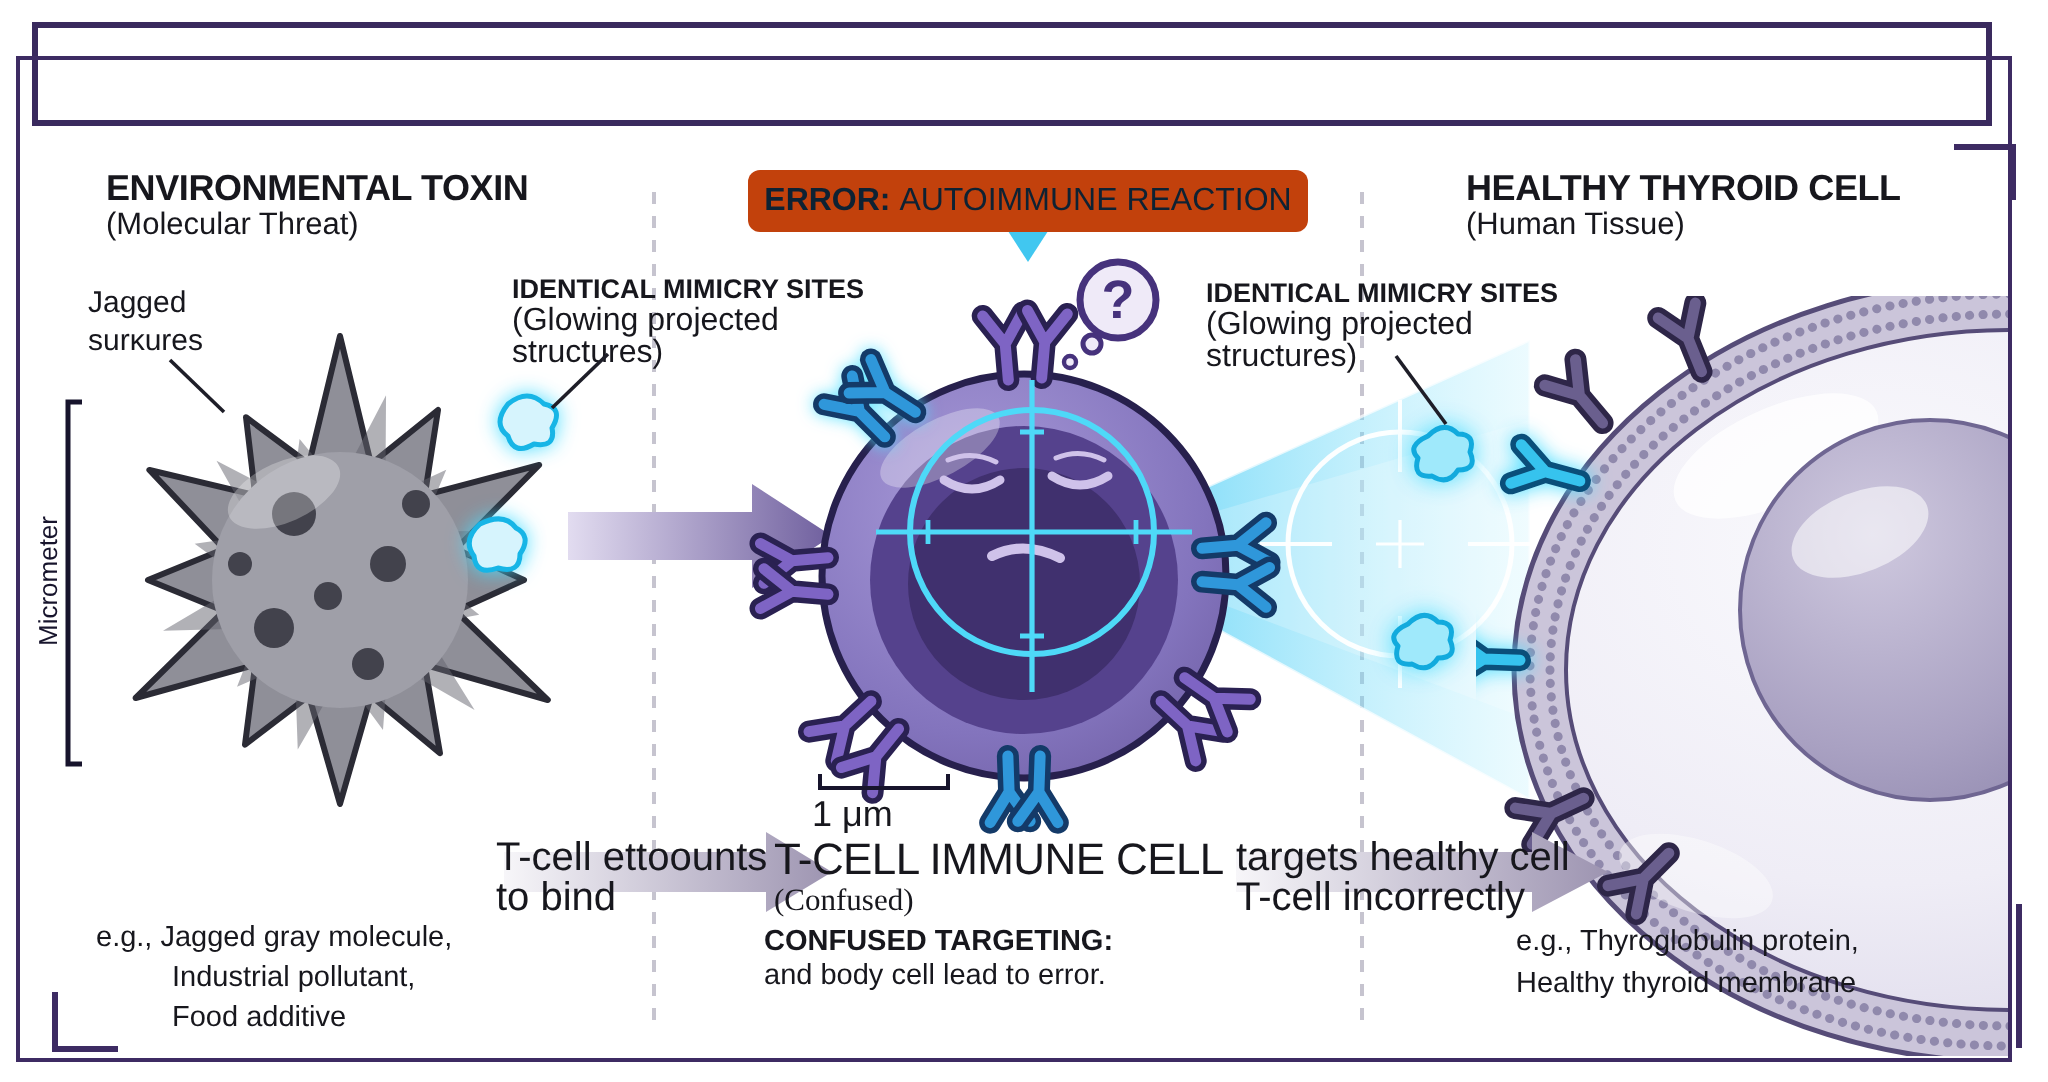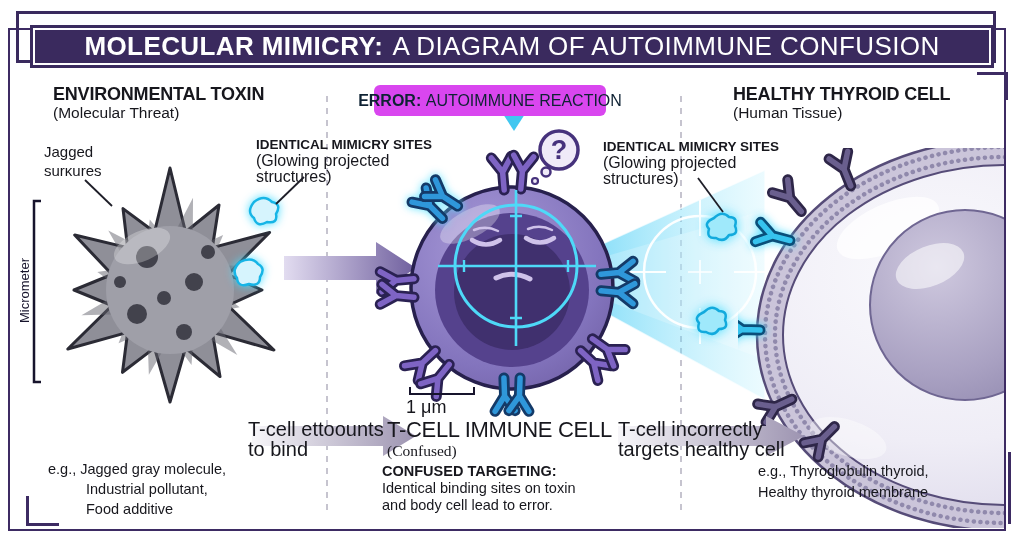--- a/index.html
+++ b/index.html
@@ -34,21 +34,21 @@
   .h1{font-size:18px;font-weight:700;letter-spacing:-.2px;}
   .h2{font-size:15.5px;}
   .lbl-bold{font-size:13.5px;font-weight:700;line-height:17px;}
   .lbl-sub{font-size:16px;line-height:16px;}
   .cap{font-size:14.5px;line-height:20px;}
   .tcell-h{font-size:22px;font-weight:400;letter-spacing:-.3px;}
   .note-b{font-size:14.5px;font-weight:700;line-height:17px;}
   .note{font-size:14.5px;line-height:17px;}
   .arrow-lbl{font-size:20px;line-height:20px;}
 
-  .err{position:absolute;left:374px;top:85px;width:232px;height:31px;background:#d946ef;border-radius:6px;
+  .err{position:absolute;left:374px;top:85px;width:280px;height:31px;background:#c2410c;border-radius:6px;
        display:flex;align-items:center;justify-content:center;font-size:16px;color:#0e2233;white-space:pre;}
   .err .b{font-weight:700;}
   .err-tail{position:absolute;left:503px;top:114px;width:0;height:0;
             border-left:11px solid transparent;border-right:11px solid transparent;border-top:17px solid #41c7f0;}
 
   .micrometer{position:absolute;left:-56px;top:283px;width:160px;text-align:center;font-size:13px;
               transform:rotate(-90deg);color:#17142c;}
 </style>
 </head>
 <body>
@@ -66,23 +66,20 @@
 
   <div class="title-backdrop"></div>
   <div class="frame"></div>
   <div class="corner c-br-h"></div>
   <div class="corner c-br-v"></div>
   <div class="corner c-bl"></div>
   <div class="corner c-tr"></div>
   <div class="divider div-l"></div>
   <div class="divider div-r"></div>
 
-  <div class="title-bar">
-    <div class="t"><span class="title-lead">MOLECULAR MIMICRY:</span><span class="title-rest">A DIAGRAM OF AUTOIMMUNE CONFUSION</span></div>
-  </div>
 
   <div class="abs ctr h1" style="left:53px;top:84px;width:250px;">ENVIRONMENTAL TOXIN</div>
   <div class="abs ctr h2" style="left:53px;top:104px;width:250px;">(Molecular Threat)</div>
 
   <div class="abs" style="left:44px;top:142px;width:110px;font-size:15px;line-height:19px;">
     <div>Jagged</div>
     <div>surĸures</div>
   </div>
 
   <div class="micrometer">Micrometer</div>
@@ -268,36 +265,35 @@
   <svg class="abs" style="left:616px;top:414px;" width="192" height="46" viewBox="0 0 192 46">
     <defs>
         <linearGradient id="gga2" x1="0" y1="0" x2="1" y2="0">
       <stop offset="0" stop-color="#f7f6f9"></stop>
           <stop offset="1" stop-color="#9d94b1"></stop>
         </linearGradient>
       </defs>
     <polygon fill="url(#gga2)" points="2,12 150,12 150,2 188,22 150,42 150,32 2,32"></polygon>
   </svg>
   <div class="abs ctr arrow-lbl" style="left:618px;top:419px;width:168px;">
+    <div>targets healthy cell</div>
     <div>T-cell incorrectly</div>
-    <div>targets healthy cell</div>
   </div>
 
   <div class="abs ctr tcell-h" style="left:387px;top:417px;width:250px;">T-CELL IMMUNE CELL</div>
   <div class="abs ctr h2" style="left:387px;top:442px;width:250px;font-family:Liberation Serif, serif;">(Confused)</div>
   <div class="abs ctr" style="left:382px;top:463px;width:260px;">
     <div class="note-b">CONFUSED TARGETING:</div>
-    <div class="note">Identical binding sites on toxin</div>
     <div class="note">and body cell lead to error.</div>
   </div>
 
   <div class="abs ctr h1" style="left:733px;top:84px;width:250px;">HEALTHY THYROID CELL</div>
   <div class="abs ctr h2" style="left:733px;top:104px;width:250px;">(Human Tissue)</div>
   <div class="abs ctr cap" style="left:758px;top:461px;width:225px;line-height:21px;">
-    <div>e.g., Thyroglobulin thyroid,</div>
+    <div>e.g., Thyroglobulin protein,</div>
     <div>Healthy thyroid membrane</div>
   </div>
 
   <svg class="abs pe" style="left:0;top:0;" width="1024" height="541" viewBox="0 0 1024 541">
     <g stroke="#1e1e28" stroke-width="1.8" fill="none">
       <path d="M85 180 L112 206"></path>
       <path d="M304 177 L276 204"></path>
       <path d="M698 178 L723 212"></path>
     </g>
     <path d="M41 201 H34 V382 H41" stroke="#17142c" stroke-width="2.5" fill="none"></path>

